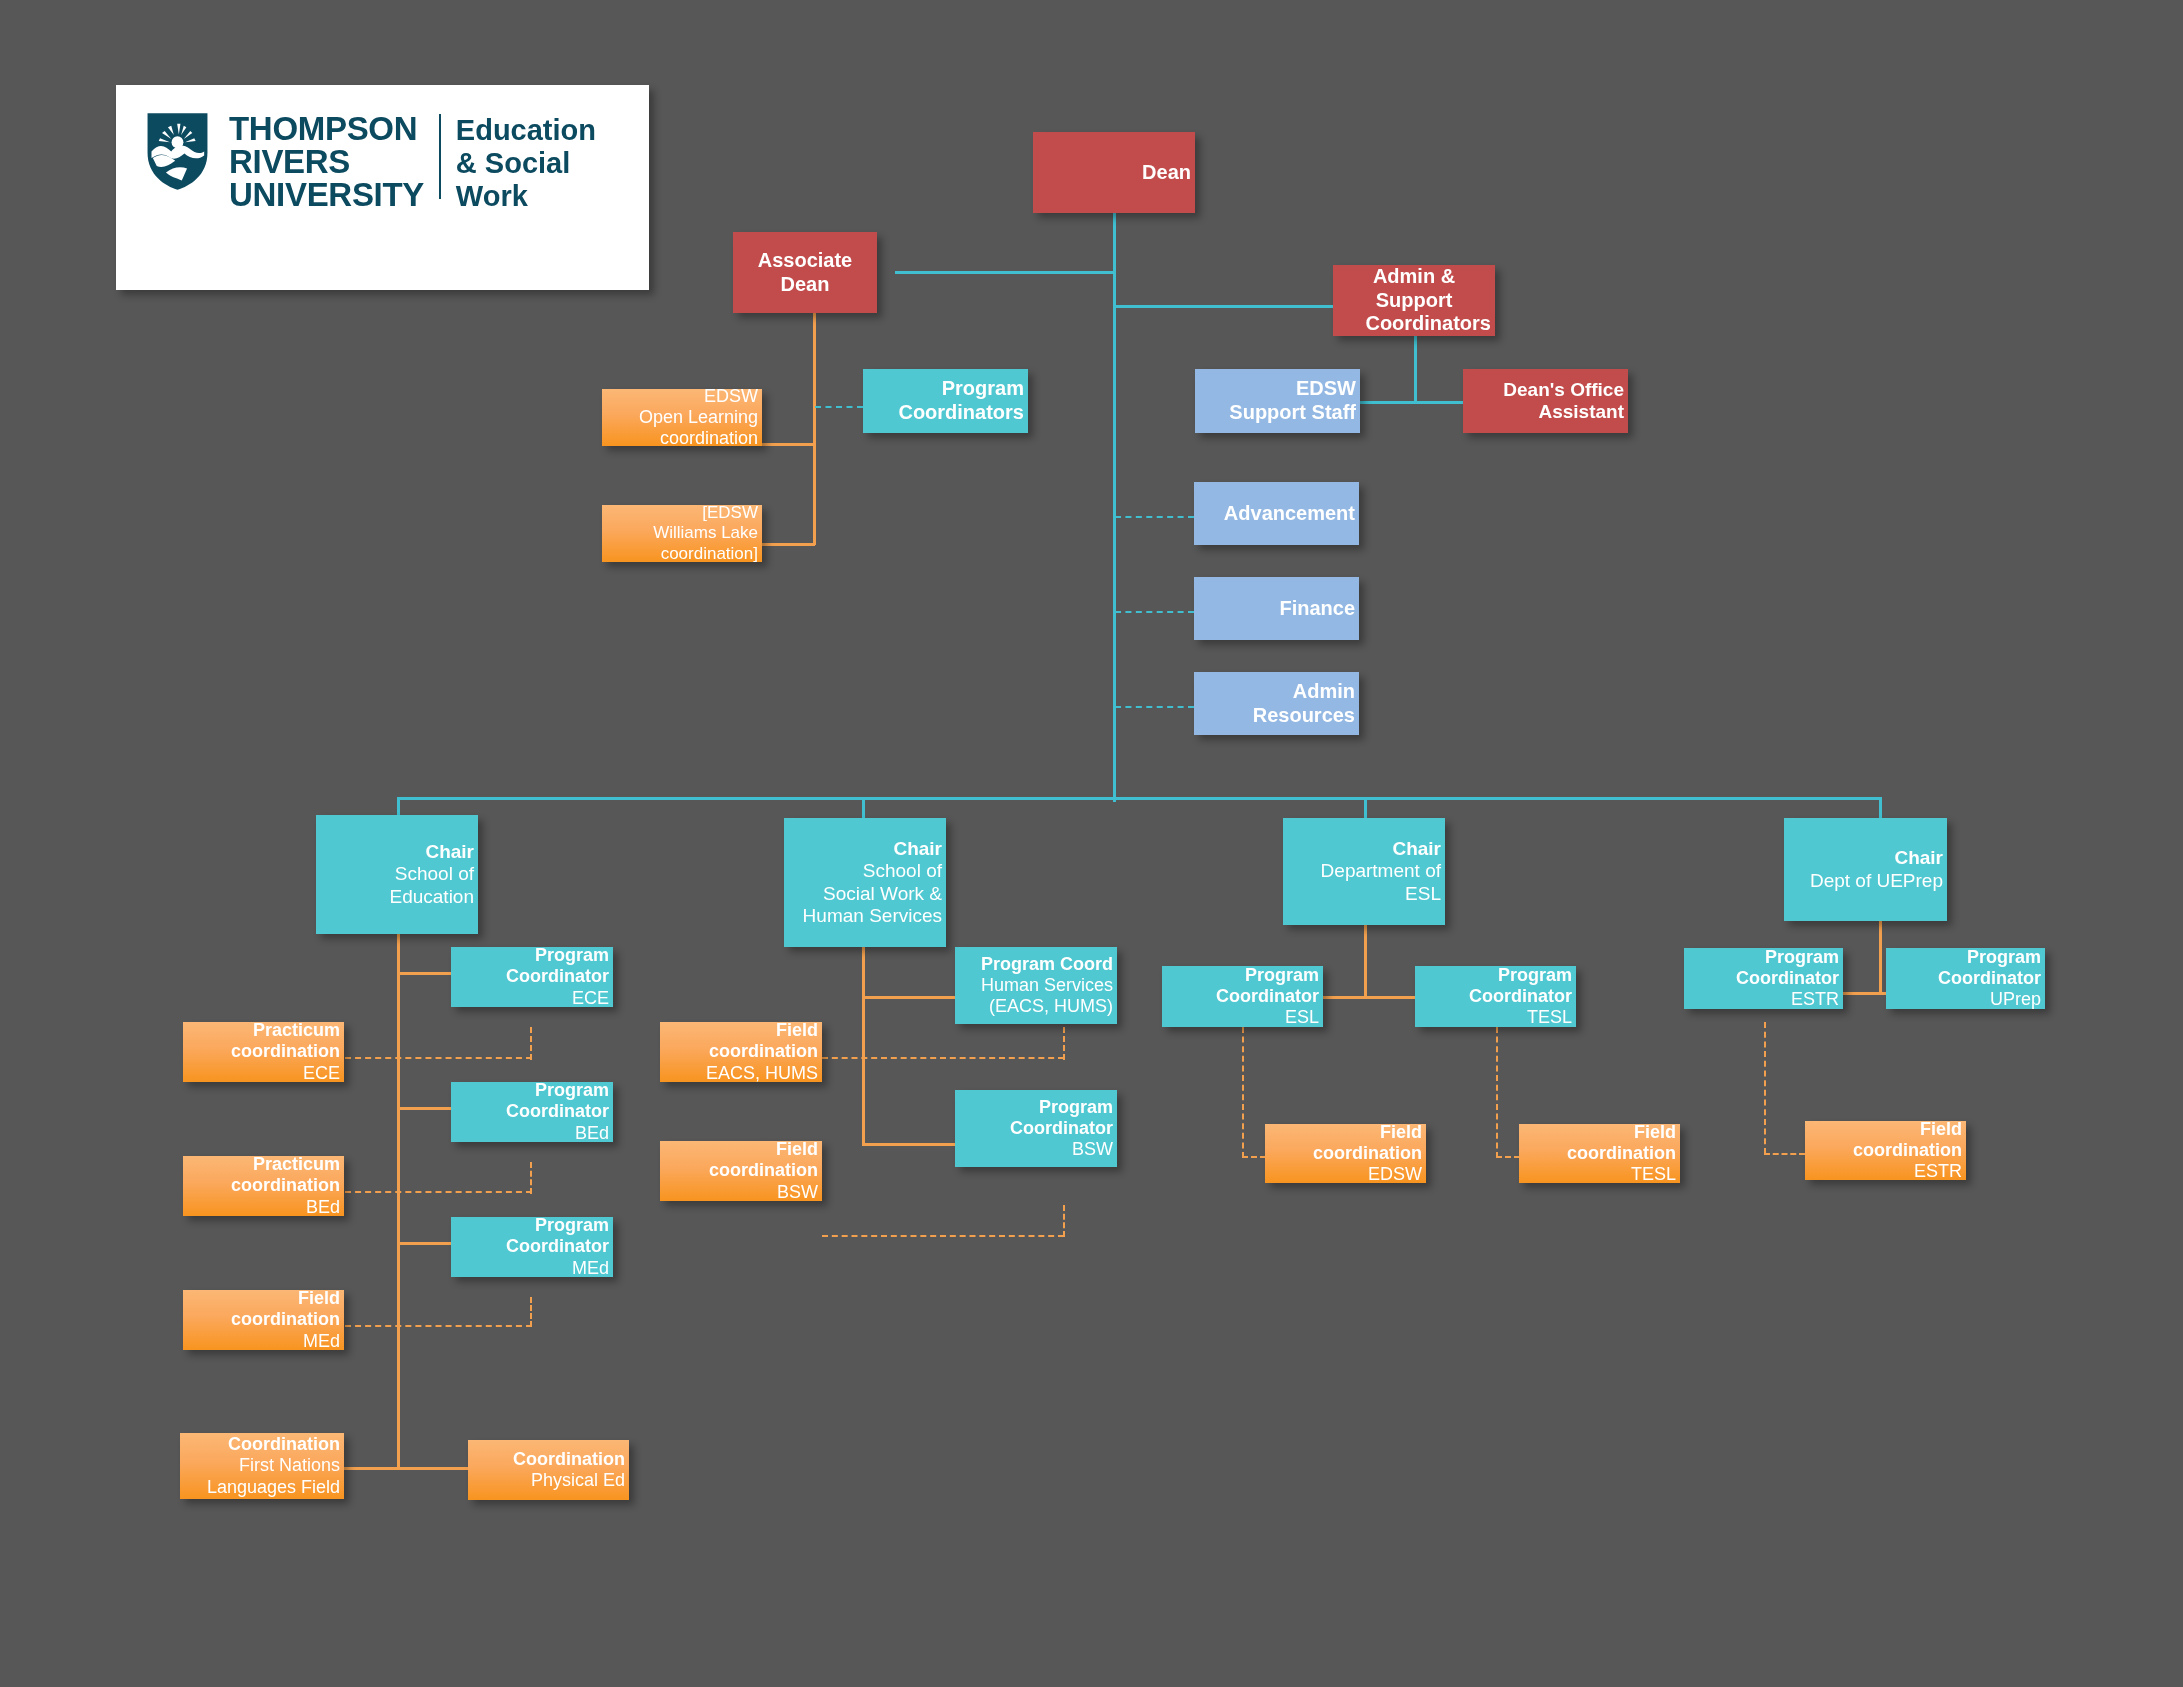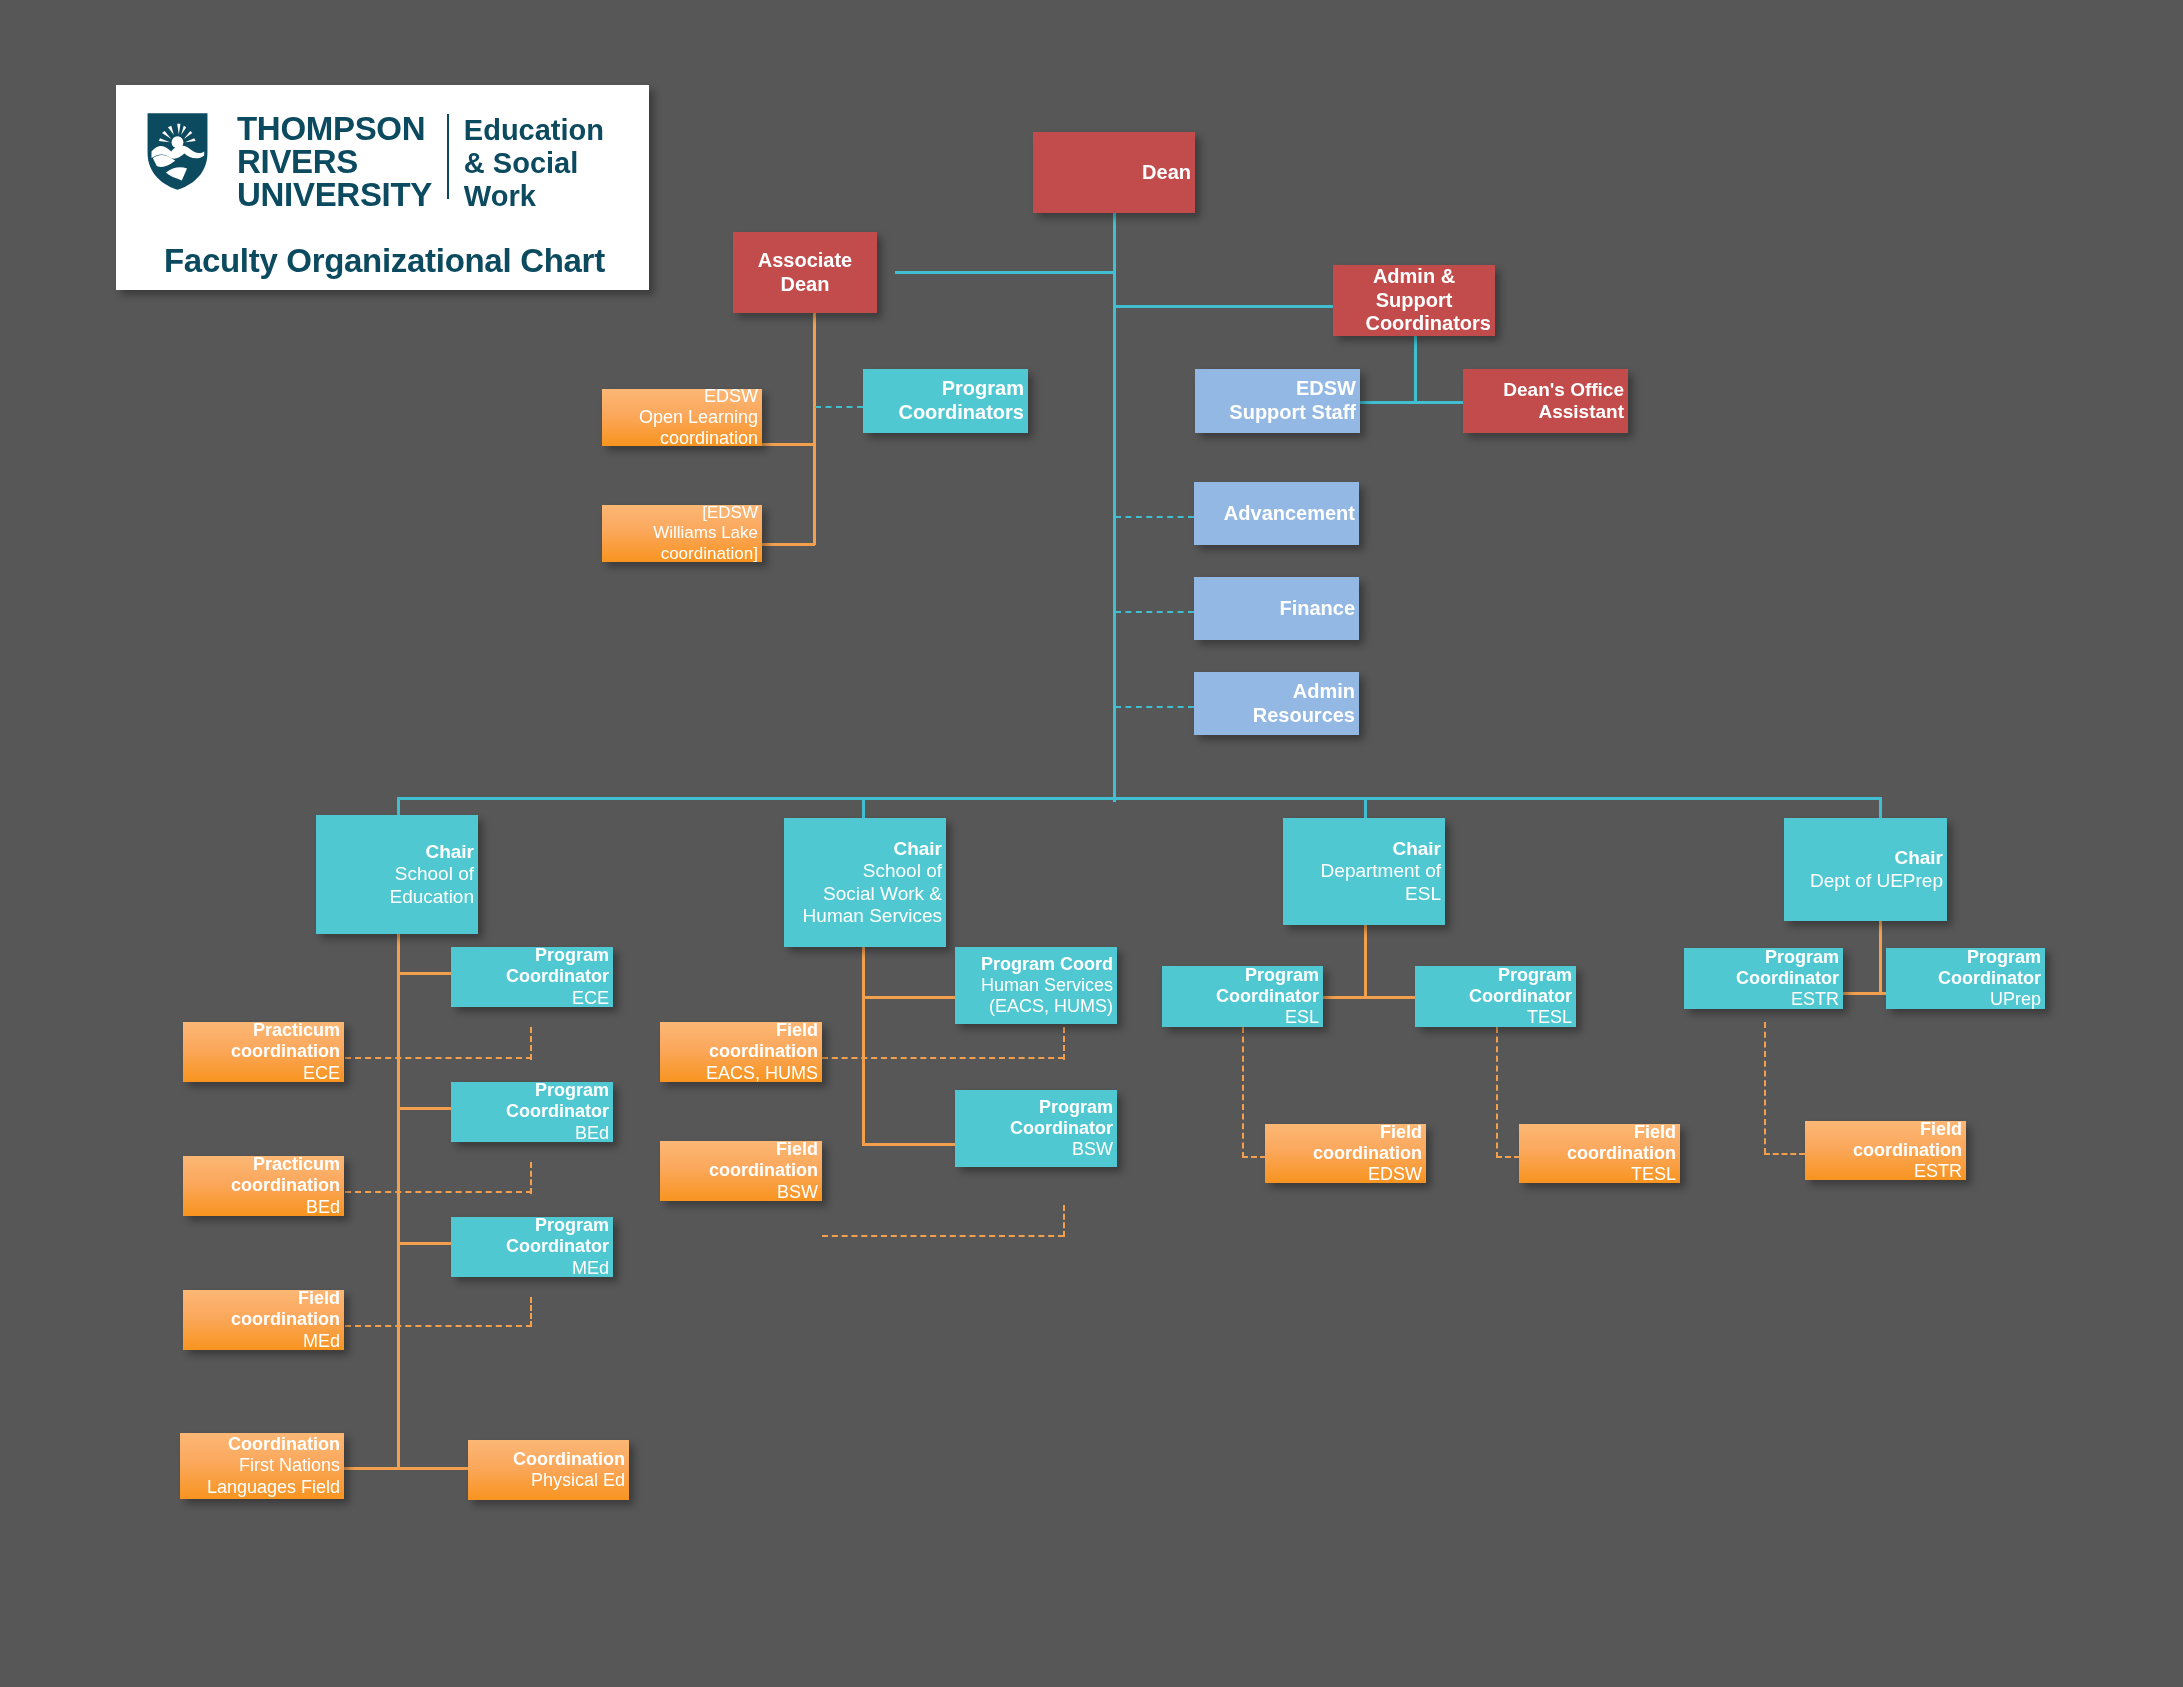--- a/index.html
+++ b/index.html
@@ -51,21 +51,21 @@
   
   #logo-card{
     position:absolute;left:116px;top:85px;width:533px;height:205px;
     background:#FFFFFF;
     box-shadow:4.6px 5.3px 7.3px rgba(0,0,0,0.32);
     box-sizing:border-box;
   }
   #logo-row{position:absolute;left:30px;top:26.5px;display:flex;align-items:flex-start;}
   #crest{width:63px;height:79px;flex:0 0 auto;}
   #wordmark{
-    margin-left:28px;color:#0C4A60;font-weight:bold;
+    margin-left:20px;color:#0C4A60;font-weight:bold;
     font-size:33px;line-height:1.0;letter-spacing:-0.3px;
     white-space:pre-line;
   }
   #divider-bar{width:2.6px;background:#0C4A60;margin:2.6px 14.6px 0 14.6px;height:85px;flex:0 0 auto;}
   #subwordmark{
     color:#0C4A60;font-weight:bold;font-size:29px;line-height:1.14;
     white-space:pre-line;margin-top:2.6px;
   }
   #chart-title{
     position:absolute;left:48px;top:157px;
@@ -96,21 +96,20 @@
         <path d="M30 92 C40 84 52 82 62 86 L54 104 C44 100 36 98 30 92 Z" fill="#FFFFFF"></path>
         <path d="M2 62 C2 96 29 113 47.5 118 C66 113 93 96 93 62 L93 70 C80 86 62 98 47.5 102 C33 98 14 86 2 70 Z" fill="#0C4A60" opacity="0"></path>
       </svg>
       <div id="wordmark"><span>THOMPSON</span>
 <span>RIVERS</span>
 <span>UNIVERSITY</span></div>
       <div id="divider-bar"></div>
       <div id="subwordmark"><span>Education</span>
 <span>&amp; Social Work</span></div>
     </div>
-    <div id="chart-title">Faculty Organizational Chart</div>
   </div>
 
   <div class="ln ln-cy-v" style="left:1113px;top:213px;height:589px;"></div>
 
   <div class="ln ln-cy-h" style="left:895px;top:271px;width:220px;"></div>
 
   <div class="ln ln-cy-h" style="left:1113px;top:305px;width:224px;"></div>
 
   <div class="ln ln-cy-v" style="left:1414px;top:336px;height:66px;"></div>
 

